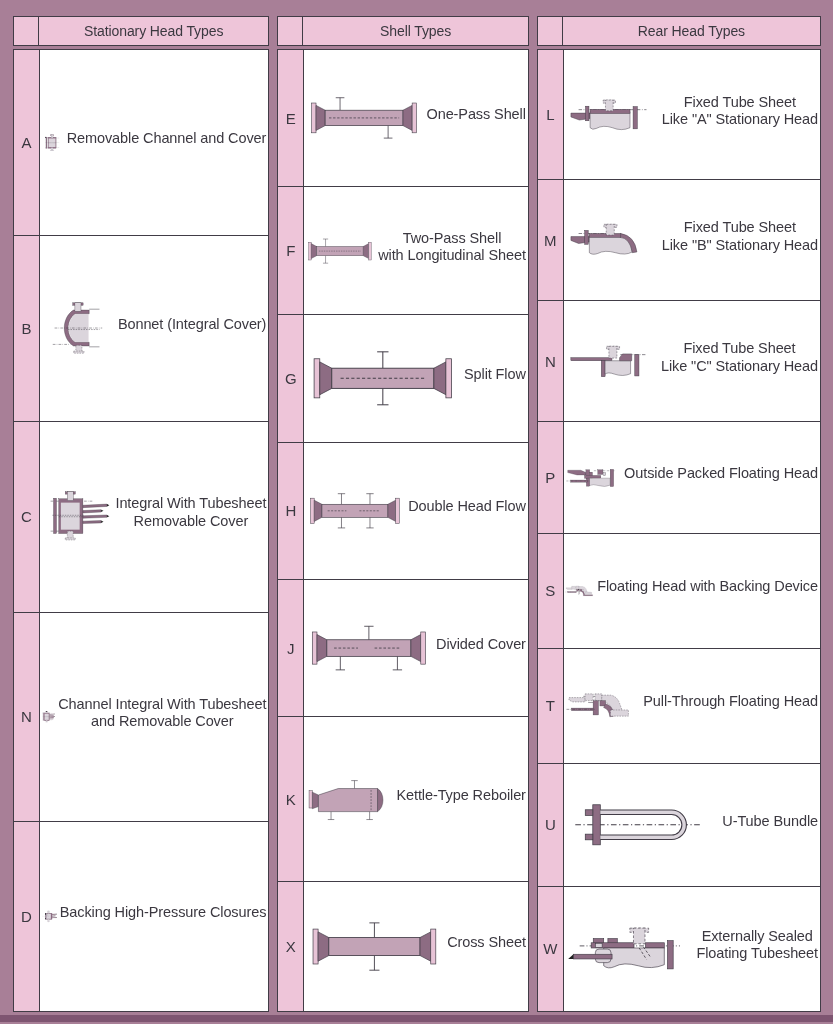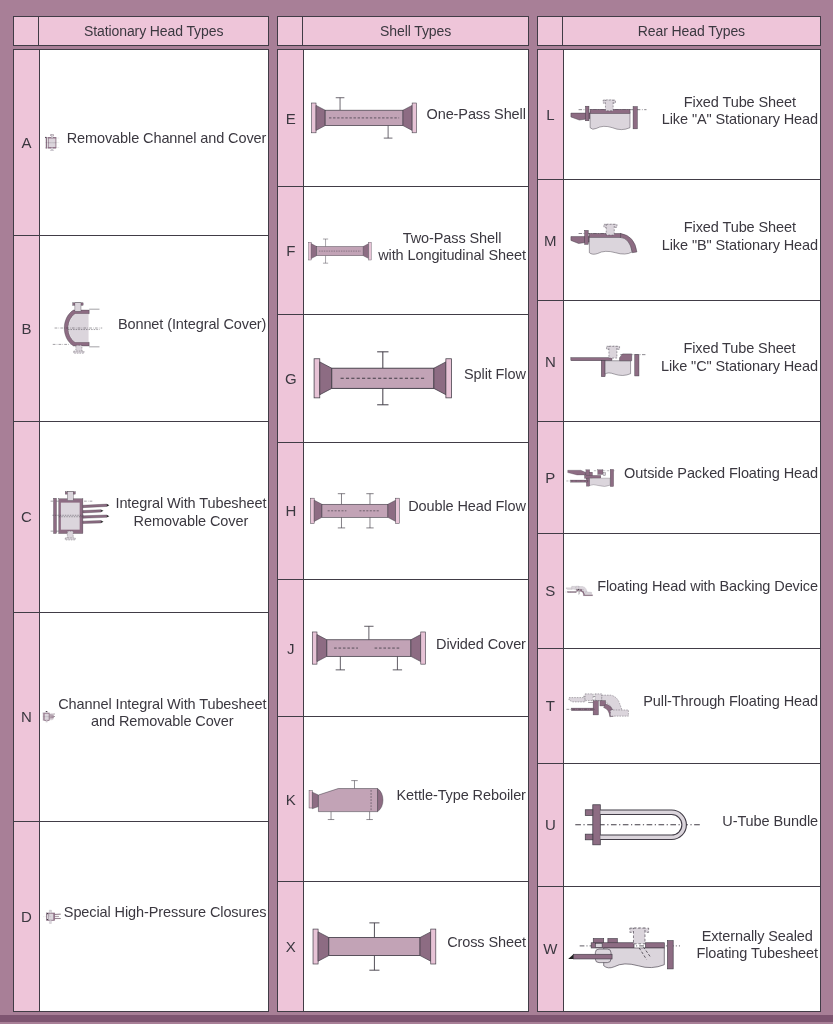--- a/index.html
+++ b/index.html
@@ -166,21 +166,21 @@
             <polygon class="fdark" points="170,58 232,54 232,62 170,66"></polygon>
             <polygon points="232,54 240,58 232,62" fill="#222"></polygon>
             <polygon class="fdark" points="170,82 212,79 212,87 170,90"></polygon>
             <polygon points="212,79 220,83 212,87" fill="#222"></polygon>
             <polygon class="fdark" points="170,106 232,103 232,111 170,114"></polygon>
             <polygon points="232,103 240,107 232,111" fill="#222"></polygon>
             <line class="sline dash" x1="100" y1="58" x2="100" y2="80"></line>
             <line class="sline dash" x1="108" y1="54" x2="108" y2="76"></line>
             <line class="sline dash" x1="96" y1="88" x2="130" y2="88"></line>
           </svg>
-          <div class="caption">Special High-Pressure Closures</div>
+          <div class="caption">Backing High-Pressure Closures</div>
         </div>
       </div>
 
     </div>
   </div>
 
   <div class="col col2">
     <div class="colhead">
       <div class="corner"></div>
       <div class="htitle">Shell Types</div>

